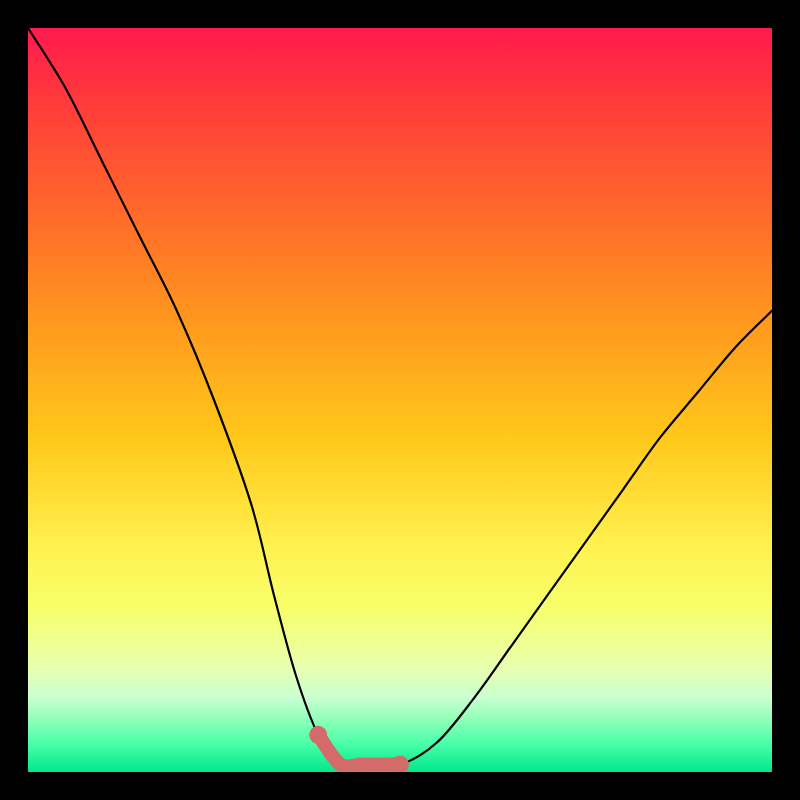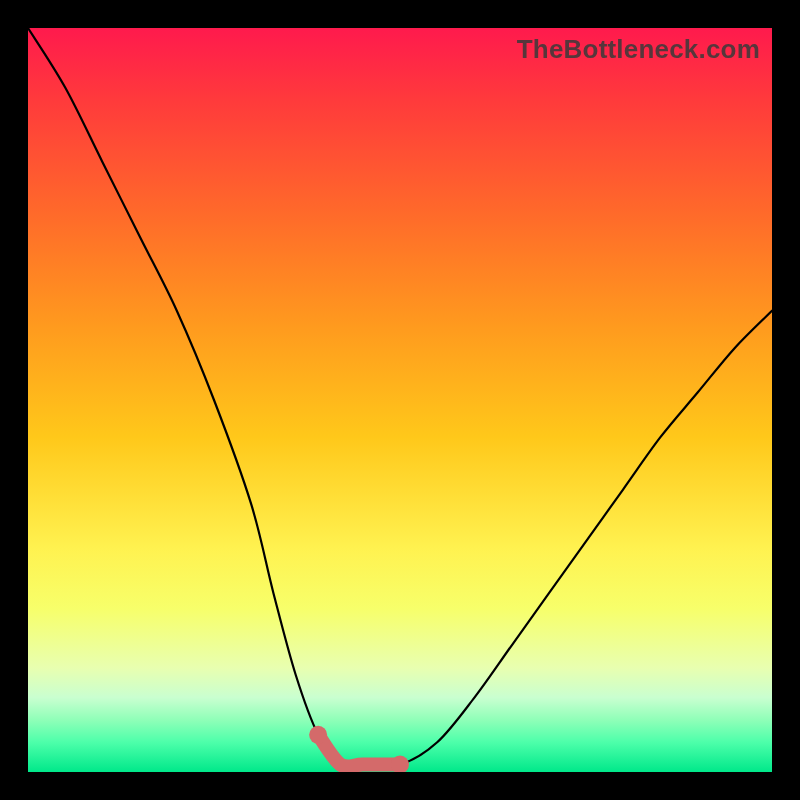--- a/index.html
+++ b/index.html
@@ -79,21 +79,20 @@
     fill: #d46a6a;
   }
 </style>
 </head>
 <body>
 
 <div class="frame">
   <div class="plot">
     <div class="gradient"></div>
 
-    <div class="watermark">TheBottleneck.com</div>
 
     <svg class="curve" viewBox="0 0 744 744" preserveAspectRatio="none">
       <path id="main-curve" class="black-line" d="M 0,0 C 6.2,9.919999999999996 24.800000000000004,37.199999999999974 37.2,59.51999999999998 C 49.6,81.83999999999999 62.00000000000001,109.12000000000006 74.4,133.92000000000007 C 86.80000000000001,158.72000000000008 99.19999999999999,183.52000000000007 111.6,208.32000000000005 C 124,233.12000000000003 136.4,255.44000000000003 148.8,282.72 C 161.20000000000002,310 173.6,339.76 186,372 C 198.4,404.24 213.27999999999997,443.92 223.2,476.16 C 233.12,508.40000000000003 238.08,536.9200000000001 245.52,565.44 C 252.96,593.96 260.4,623.72 267.84,647.28 C 275.28,670.8399999999999 282.72,691.92 290.16,706.8 C 297.6,721.68 305.03999999999996,731.5999999999999 312.47999999999996,736.56 C 319.91999999999996,741.52 324.88,736.56 334.8,736.56 C 344.72,736.56 359.6,740.28 372,736.56 C 384.4,732.8399999999999 396.80000000000007,725.4 409.20000000000005,714.24 C 421.6,703.08 434,685.72 446.4,669.6 C 458.79999999999995,653.48 471.20000000000005,634.88 483.6,617.52 C 496,600.16 508.4,582.8000000000001 520.8,565.44 C 533.1999999999999,548.08 545.6,530.72 558,513.36 C 570.4,496 582.8000000000001,478.64 595.2,461.28 C 607.6,443.91999999999996 620,425.32 632.4,409.2 C 644.8,393.08 657.2,379.44 669.6,364.56 C 682,349.68 694.4,333.56 706.8,319.92 C 719.1999999999999,306.28000000000003 737.8,288.92 744,282.72"></path>
       <path id="valley-curve" class="valley-line" d="M 290.16,706.8 C 293.88,711.76 305.03999999999996,731.5999999999999 312.47999999999996,736.56 C 319.91999999999996,741.52 324.88,736.56 334.8,736.56 C 344.72,736.56 365.8,736.56 372,736.56"></path>
       <circle id="valley-start-dot" class="valley-dot" r="9" cx="290.16" cy="706.8"></circle>
       <circle id="valley-end-dot" class="valley-dot" r="9" cx="372" cy="736.56"></circle>
     </svg>
   </div>
 </div>
 

